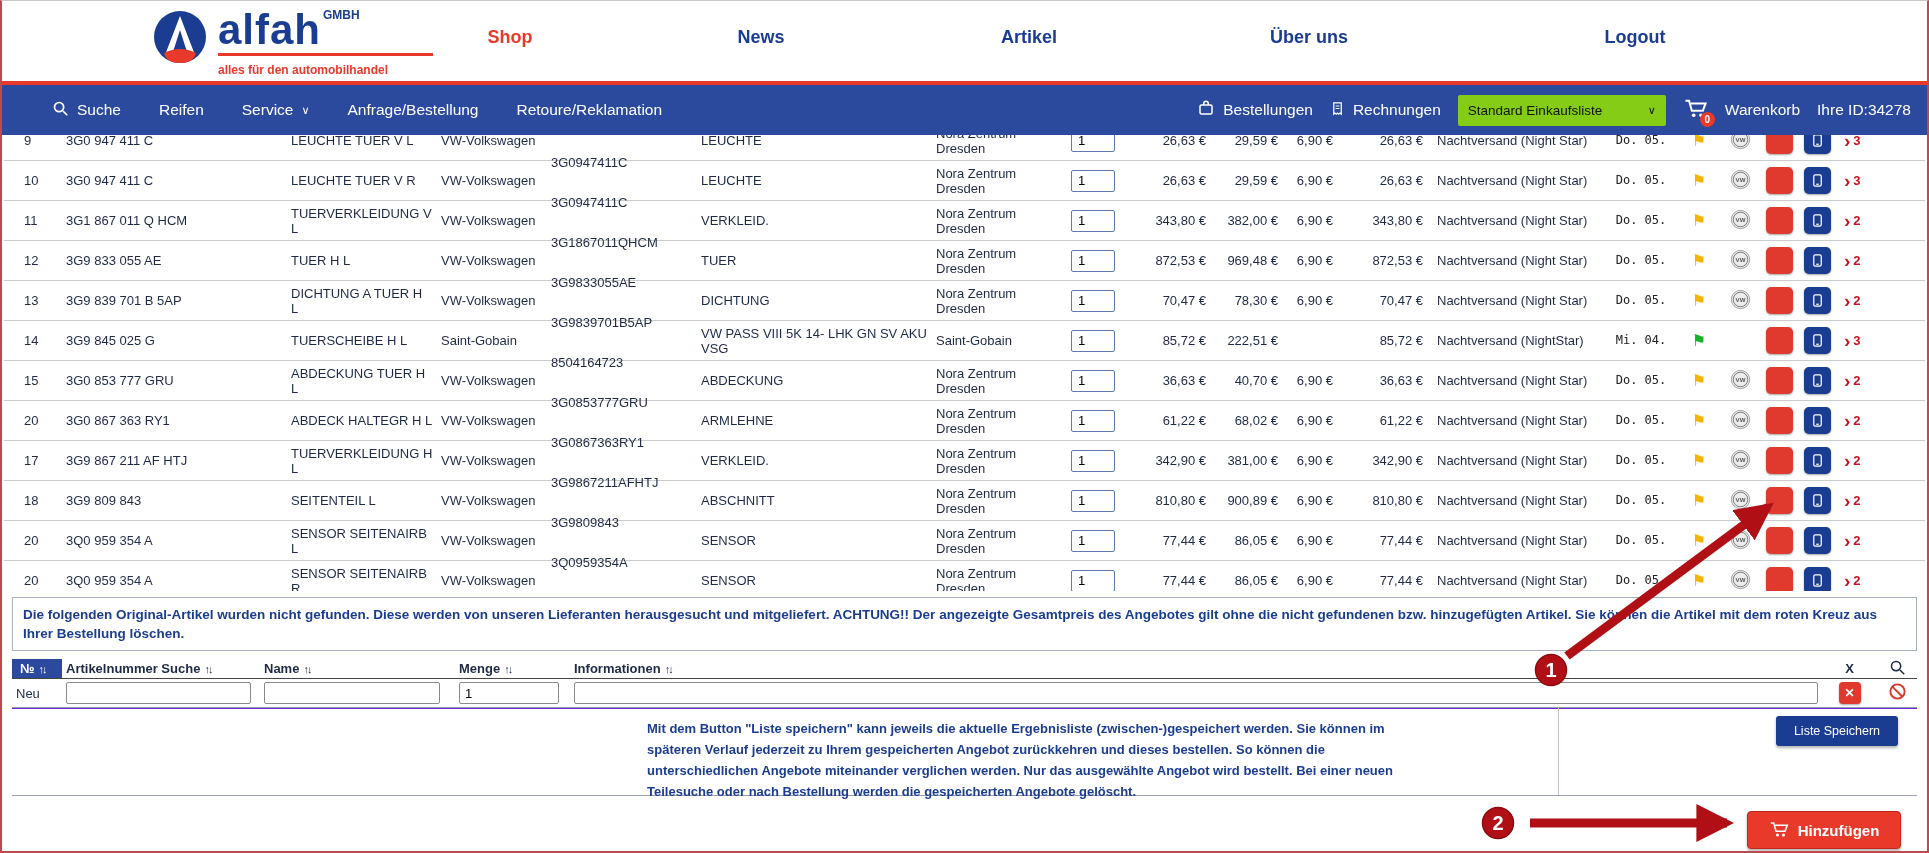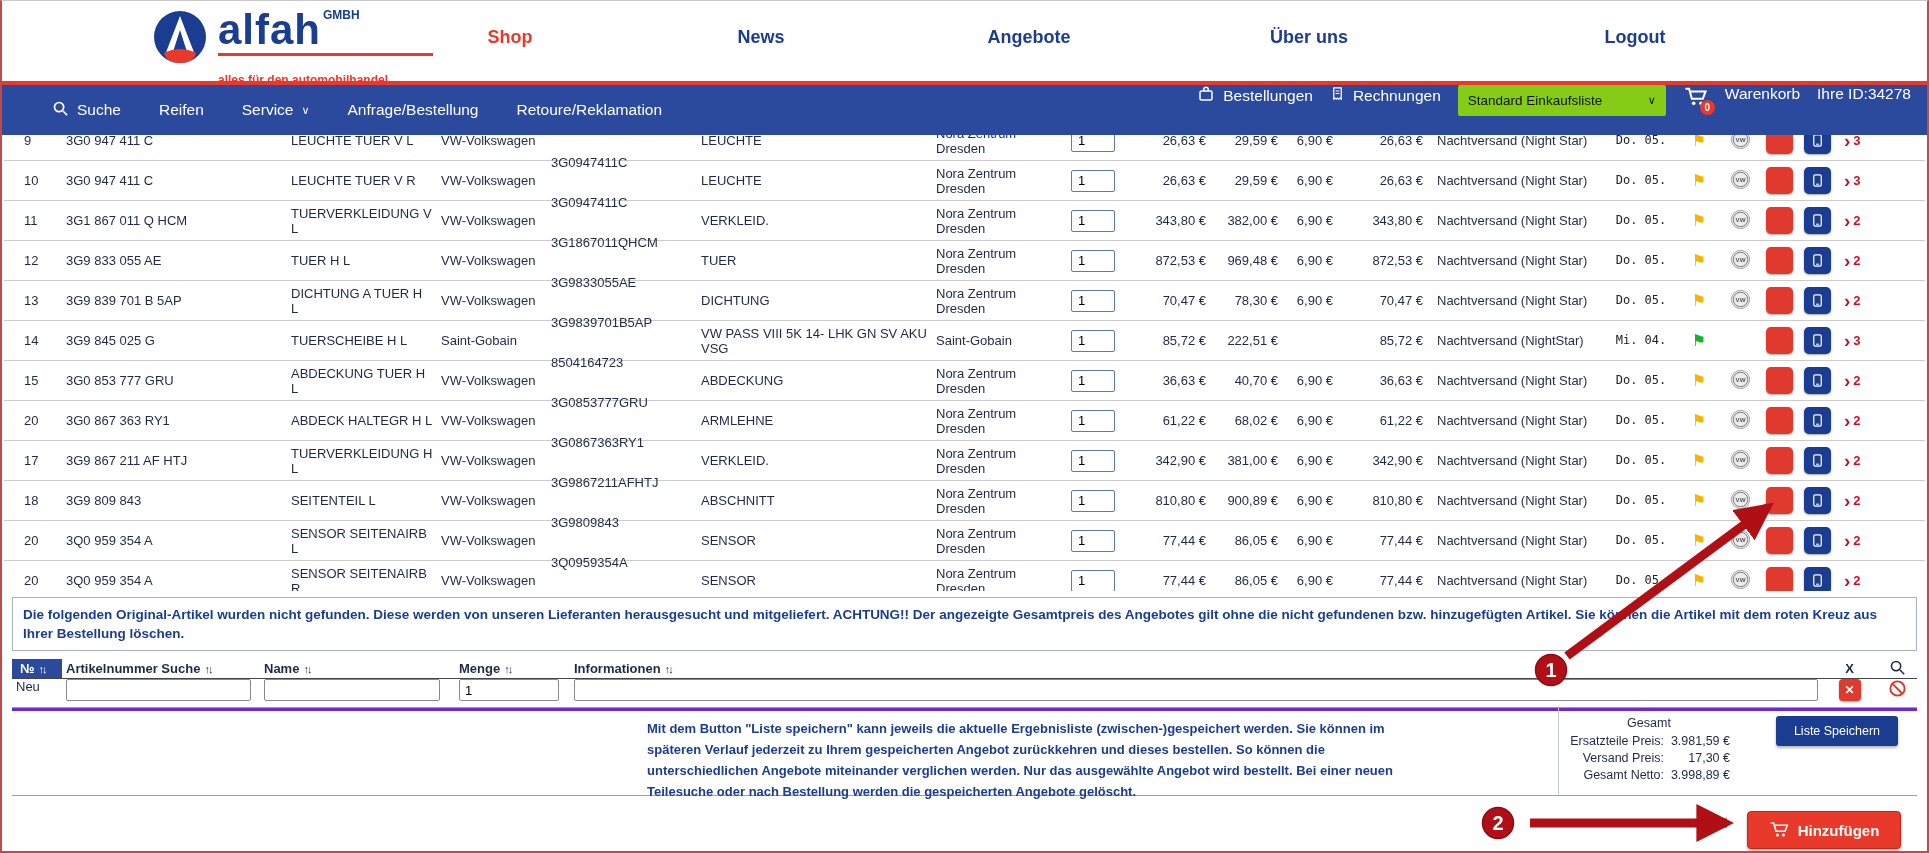--- a/index.html
+++ b/index.html
@@ -6,29 +6,29 @@
   html,body{margin:0;padding:0;background:#fff;}
   .page{position:relative;width:1929px;height:853px;background:#fff;box-sizing:border-box;
         border:2px solid #bc4b4b;border-top:1px solid #c9c9c9;overflow:hidden;
         font-family:"Liberation Sans",sans-serif;color:#1e2a45;}
   
   .hdr{position:absolute;top:0;left:0;right:0;height:80px;background:#fff;}
   .logo{position:absolute;left:148px;top:8px;display:flex;align-items:flex-start;cursor:pointer;}
   .logo-text{margin-left:8px;line-height:1;}
   .logo-name{font-size:42px;font-weight:bold;color:#1b3d91;letter-spacing:1px;}
   .logo-suffix{font-size:12px;font-weight:bold;color:#1b3d91;vertical-align:top;margin-left:2px;}
-  .logo-tagline{font-size:12px;color:#e8392b;font-weight:bold;border-top:3px solid #e8392b;padding-top:18px;margin-top:2px;width:215px;}
+  .logo-tagline{font-size:12px;color:#e8392b;font-weight:bold;border-top:3px solid #e8392b;padding-top:8px;margin-top:2px;width:215px;}
   .hnav span{position:absolute;top:26px;transform:translateX(-50%);font-size:18px;font-weight:bold;color:#1b3d91;cursor:pointer;}
   .hnav .active{color:#e8392b;}
   
   .redline{position:absolute;top:80px;left:0;right:0;height:4px;background:#e8392b;}
   .bluebar{position:absolute;top:84px;left:0;right:0;height:50px;background:#2b4a9e;color:#fff;z-index:20;}
   .bl-left{position:absolute;left:50px;top:0;height:100%;display:flex;align-items:center;gap:38px;font-size:15.5px;}
   .bl-item{display:flex;align-items:center;gap:8px;cursor:pointer;white-space:nowrap;}
-  .bl-right{position:absolute;right:16px;top:0;height:100%;display:flex;align-items:flex-start;gap:17px;font-size:15.5px;}
+  .bl-right{position:absolute;right:16px;top:0;height:100%;display:flex;align-items:center;gap:17px;font-size:15.5px;}
   .svc-chev,.dd-chev{font-size:11px;}
   .dropdown{width:208px;height:31px;background:#84cc16;color:#111;border-radius:2px;display:flex;align-items:center;
             justify-content:space-between;padding:0 10px;font-size:13.5px;cursor:pointer;box-sizing:border-box;}
   .cart-wrap{position:relative;cursor:pointer;display:flex;align-items:center;}
   .cart-badge{position:absolute;right:-7px;bottom:-4px;width:15px;height:15px;border-radius:50%;background:#e8392b;
               color:#fff;font-size:10px;font-weight:bold;display:flex;align-items:center;justify-content:center;}
   
   .table-clip{position:absolute;top:134px;left:2px;right:2px;height:456px;overflow:hidden;z-index:5;}
   .table-inner{margin-top:-14px;}
   .trow{display:flex;align-items:center;height:39px;border-bottom:1px solid #ccc;font-size:13px;line-height:15px;}
@@ -59,21 +59,21 @@
          display:flex;align-items:center;justify-content:center;box-shadow:0 1px 2px rgba(0,0,0,.35);cursor:pointer;}
   .btn-doc{width:27px;height:27px;background:#1b3d91;border-radius:5px;display:flex;align-items:center;
            justify-content:center;box-shadow:0 1px 2px rgba(0,0,0,.35);cursor:pointer;}
   .vw-badge{display:inline-flex;}
   
   .warning{position:absolute;top:596px;left:10px;right:10px;height:54px;border:1px solid #a9b0c0;background:#fff;
            box-sizing:border-box;padding:7px 10px;color:#1b3d91;font-weight:bold;font-size:13.5px;line-height:19px;z-index:6;}
   
   .stable{position:absolute;top:658px;left:10px;right:10px;z-index:6;}
   .sthead{display:flex;align-items:center;height:19px;border-bottom:1px solid #444;font-size:13px;font-weight:bold;}
-  .strow{display:flex;align-items:flex-start;height:28px;border-bottom:4px solid #6d28d9;font-size:13px;}
+  .strow{display:flex;align-items:center;height:28px;border-bottom:2px solid #6d28d9;font-size:13px;}
   .sc{box-sizing:border-box;padding:0 4px;display:flex;align-items:center;gap:4px;}
   .sc-no{width:50px;}
   .sthead .sc-no{background:#2b4a9e;color:#fff;height:19px;justify-content:flex-start;padding-left:8px;}
   .sc-1{width:198px;}.sc-2{width:195px;}.sc-3{width:115px;}.sc-4{flex:1;}
   .sc-x{width:55px;justify-content:center;}.sc-s{width:40px;justify-content:center;}
   .sort{font-size:11px;letter-spacing:-2px;cursor:pointer;}
   .sinput{height:22px;border:1px solid #8a8a8a;border-radius:2px;font-size:13px;box-sizing:border-box;
           font-family:"Liberation Sans",sans-serif;padding:0 5px;}
   .btn-x.small{width:22px;height:22px;font-size:12px;border-radius:4px;}
   
@@ -111,21 +111,21 @@
         </svg>
       </span>
       <span class="logo-text">
         <span class="logo-name">alfah</span><span class="logo-suffix">GMBH</span>
         <div class="logo-tagline">alles für den automobilhandel</div>
       </span>
     </div>
     <div class="hnav">
       <span class="active" style="left:508px">Shop</span>
       <span style="left:759px">News</span>
-      <span style="left:1027px">Angebote</span>
+      <span style="left:1027px">Artikel</span>
       <span style="left:1307px">Über uns</span>
       <span style="left:1633px">Logout</span>
     </div>
   </div>
   <div class="redline"></div>
 
   <div class="bluebar">
     <div class="bl-left">
       <span class="bl-item">
         <span>
@@ -756,35 +756,20 @@
               <path d="M5.8 6.2l12.4 12.4" stroke="#d23b2e" stroke-width="2.4"></path>
             </svg>
         </span>
       </div>
     </div>
   </div>
 
   <div class="ipanel">
     <div class="itext">Mit dem Button "Liste speichern" kann jeweils die aktuelle Ergebnisliste (zwischen-)gespeichert werden. Sie können im späteren Verlauf jederzeit zu Ihrem gespeicherten Angebot zurückkehren und dieses bestellen. So können die unterschiedlichen Angebote miteinander verglichen werden. Nur das ausgewählte Angebot wird bestellt. Bei einer neuen Teilesuche oder nach Bestellung werden die gespeicherten Angebote gelöscht.</div>
     <div class="idivider"></div>
-    <div class="totals">
-      <div class="totals-title">Gesamt</div>
-      <div class="trowt">
-        <span class="lbl">Ersatzteile Preis:</span>
-        <span class="val">3.981,59 €</span>
-      </div>
-      <div class="trowt">
-        <span class="lbl">Versand Preis:</span>
-        <span class="val">17,30 €</span>
-      </div>
-      <div class="trowt">
-        <span class="lbl">Gesamt Netto:</span>
-        <span class="val">3.998,89 €</span>
-      </div>
-    </div>
     <div class="save-btn">Liste Speichern</div>
   </div>
 
   <div class="add-btn">
     <span>
       <svg width="20" height="18" viewBox="0 0 26 24">
           <path d="M2 4h4l3 11h12l3-8H8" fill="none" stroke="#fff" stroke-width="2.2"></path>
           <circle cx="11" cy="20" r="2" fill="#fff"></circle>
           <circle cx="19" cy="20" r="2" fill="#fff"></circle>
         </svg>

